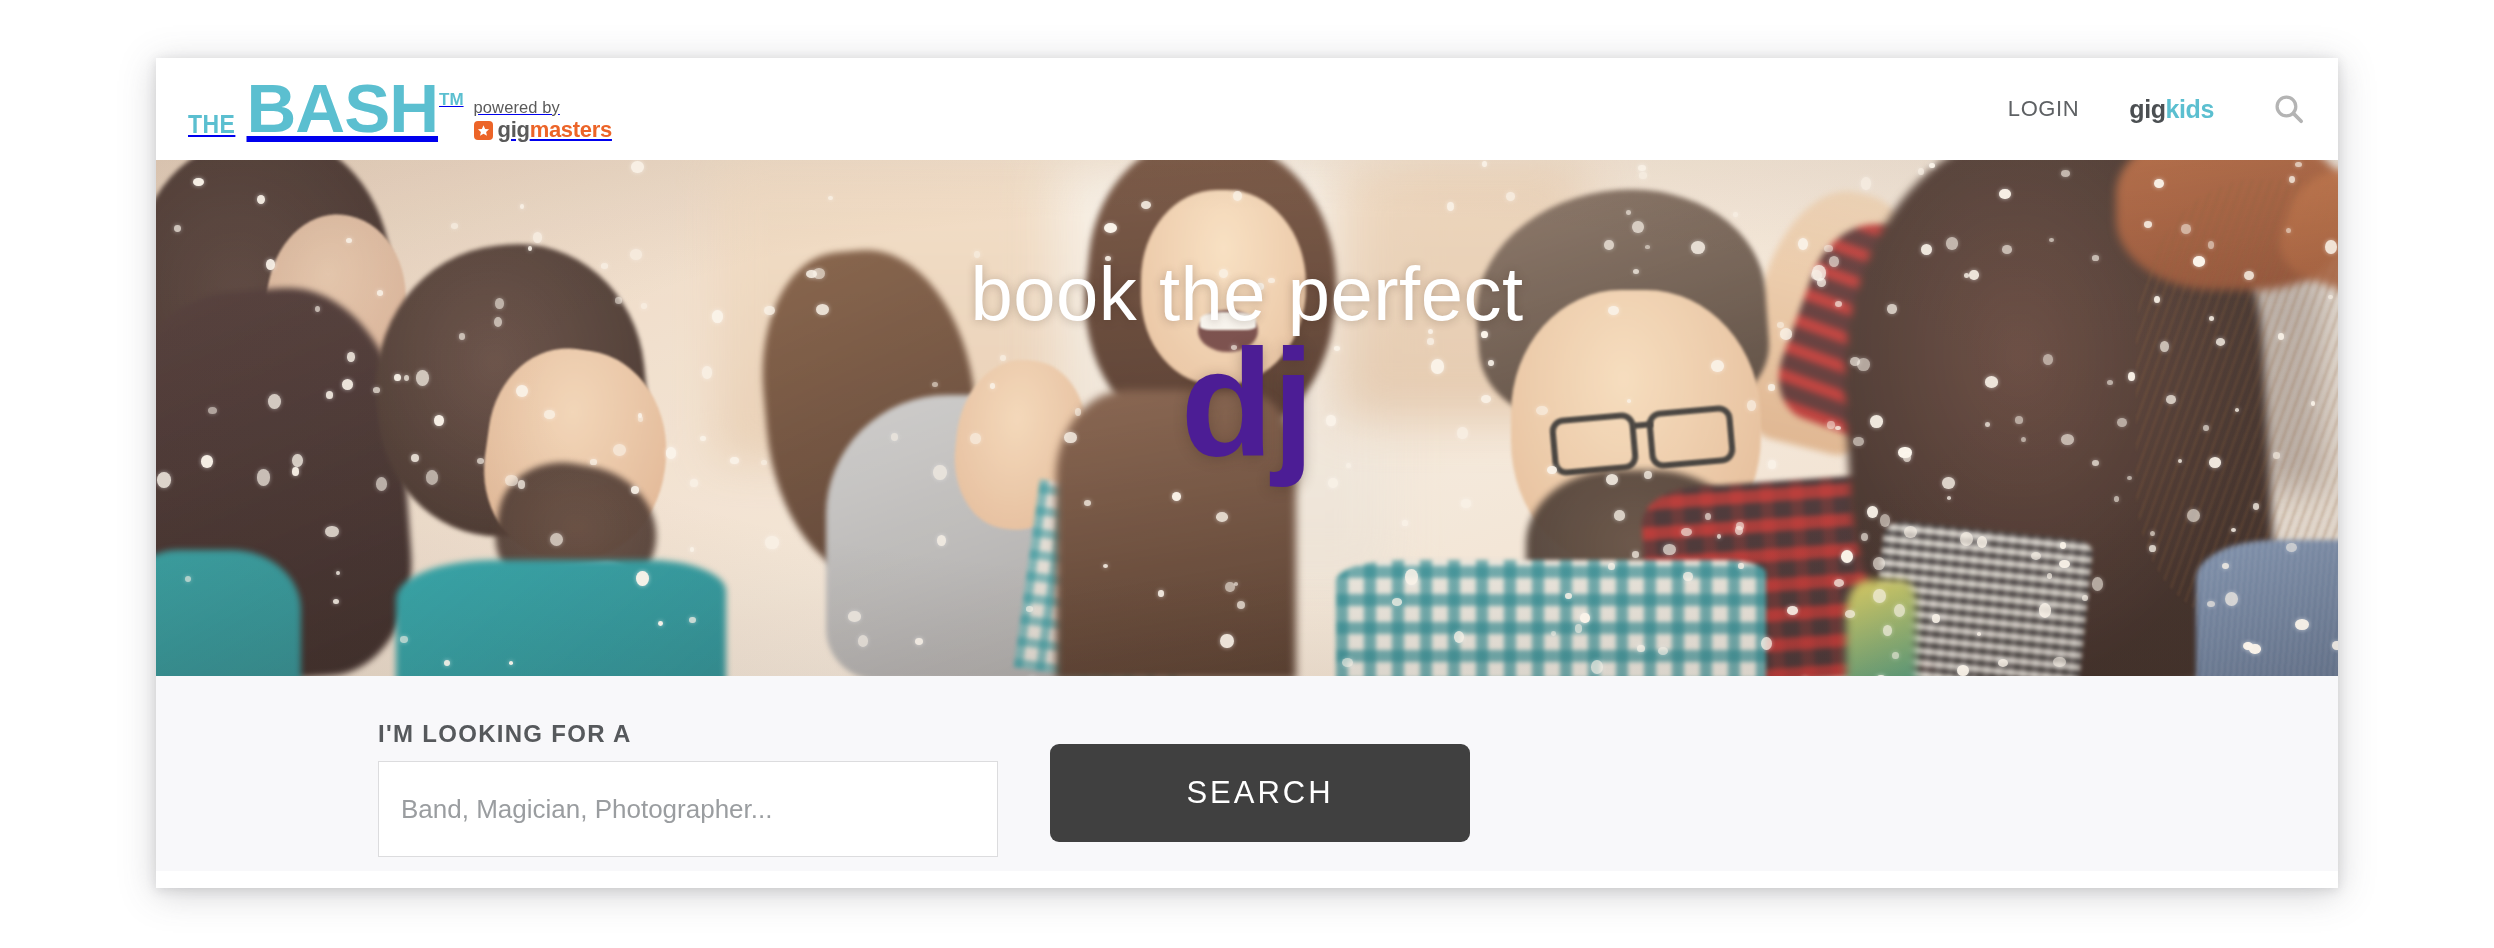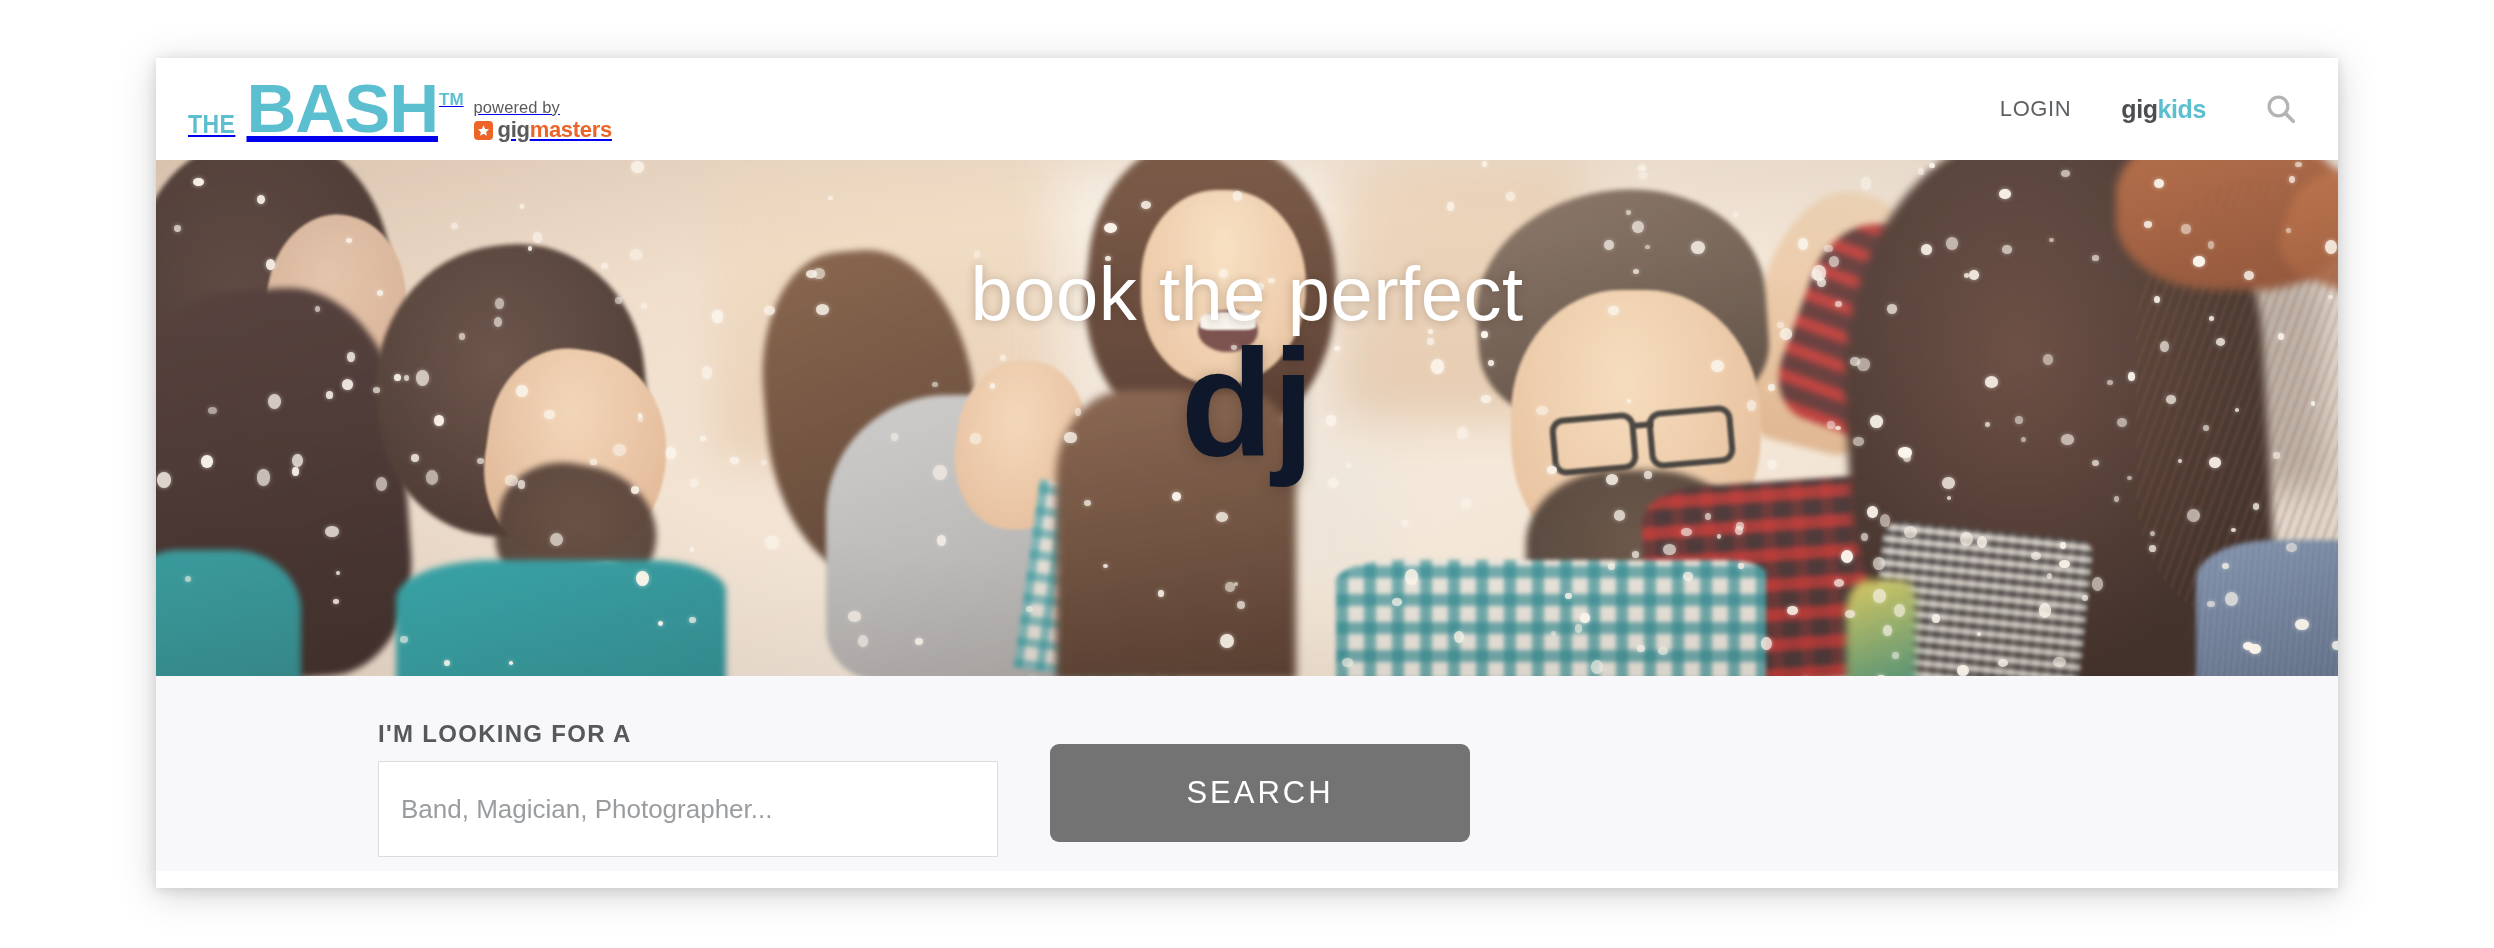--- a/index.html
+++ b/index.html
@@ -103,21 +103,21 @@
   .gm-star svg { display:block; }
   .gm-gig { font-size: 22px; font-weight: bold; color: #5A5A5A; letter-spacing:-0.3px; }
   .gm-masters { font-size: 22px; font-weight: bold; color: #EC6428; letter-spacing:-0.3px; }
 
   
   .nav {
     margin-left: auto;
     display: flex;
     align-items: center;
     gap: 0px;
-    padding-right: 18px;
+    padding-right: 10px;
   }
   .nav-item {
     font-size: 22px;
     color: #5E6164;
     letter-spacing: 0.6px;
     padding: 10px 26px;
     cursor: pointer;
     white-space: nowrap;
     display: flex;
     align-items: center;
@@ -339,21 +339,21 @@
     font-size: 76px;
     color: #ffffff;
     letter-spacing: 0.5px;
     line-height: 1;
     text-shadow: 0 1px 10px rgba(60,40,30,.28);
   }
   .hero-line2 {
     font-family: "Liberation Sans", sans-serif;
     font-weight: bold;
     font-size: 152px;
-    color: #0f172a;
+    color: #4c1d95;
     line-height: 0.88;
     letter-spacing: -1px;
     margin-top: 4px;
     text-shadow: 0 2px 14px rgba(60,40,30,.30);
   }
 
   
   .searchbar {
     position: relative;
     height: 195px;
@@ -384,21 +384,21 @@
   .grp-what { margin-left: 222px; margin-top: 44px; }
   .grp-what .field-input { width: 620px; }
   .grp-where { margin-left: 28px; margin-top: 44px; }
   .grp-where .field-input { width: 620px; }
 
   .search-btn {
     margin-left: 52px;
     margin-top: 68px;
     width: 420px;
     height: 98px;
-    background: #737373;
+    background: #404040;
     color: #ffffff;
     border: none;
     border-radius: 9px;
     font-family: "Liberation Sans", sans-serif;
     font-size: 31px;
     letter-spacing: 3px;
     cursor: pointer;
   }
 </style>
 </head>

